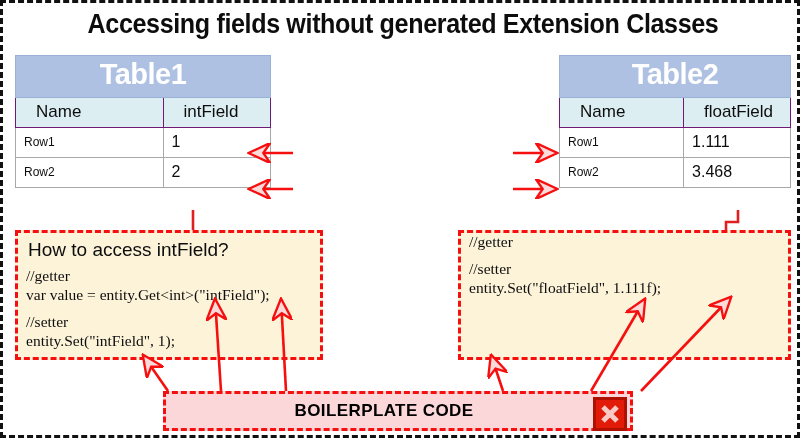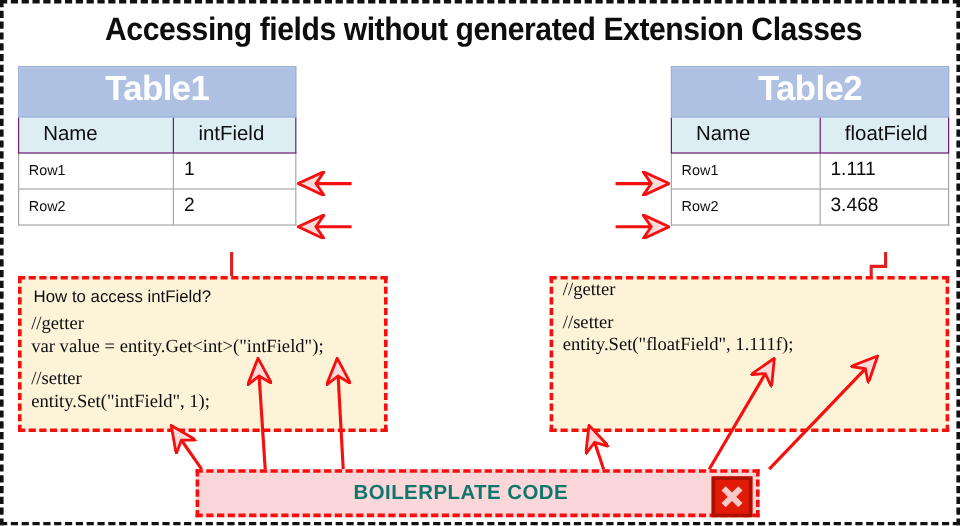--- a/index.html
+++ b/index.html
@@ -65,21 +65,21 @@
   .tbl td {
     background: #ffffff;
     color: #0d0d0d;
     font-size: 12px;
     text-align: left;
     padding: 5px 8px 6px 8px;
     border: 1px solid #a8a8a8;
   }
   .tbl td.num { font-size: 16px; }
 
-  #table1 { left: 12px; top: 52px; width: 232px; }
+  #table1 { left: 12px; top: 52px; width: 256px; }
   #table2 { left: 556px; top: 52px; width: 232px; }
   .tbl .c-name  { width: 145px; }
   .tbl .c-value { width: 87px; }
 
   
   .callout {
     position: absolute;
     background: #fcf3d9;
     border: 3px dashed #f50f0f;
     box-sizing: border-box;
@@ -98,21 +98,21 @@
     font-size: 19px;
     line-height: 1.32;
     color: #0d0d0d;
     padding: 0 8px;
   }
 
   #left-code  { left: 12px;  top: 227px; width: 308px; height: 130px; }
   #right-code { left: 455px; top: 227px; width: 333px; height: 130px; }
 
   .code-head {
-    font-size: 14px;
+    font-size: 19px;
     color: #0d0d0d;
     padding: 6px 0 6px 10px;
   }
   #right-code .code-head { text-align: center; padding-left: 0; }
   .code-body {
     font-family: "Liberation Serif", serif;
     font-size: 15.5px;
     line-height: 1.22;
     color: #0d0d0d;
     padding: 0 0 0 8px;
@@ -131,21 +131,21 @@
     border: 3px dashed #f50f0f;
     box-sizing: border-box;
     display: flex;
     align-items: center;
     justify-content: center;
   }
   #banner .btext {
     font-weight: bold;
     font-size: 17px;
     letter-spacing: 0.4px;
-    color: #0f766e;
+    color: #000000;
     transform: translateX(-14px);
   }
   #x-badge {
     position: absolute;
     right: 3px;
     top: 3px;
     width: 34px;
     height: 34px;
     background: #e11b08;
     border: 3px solid #b01000;

